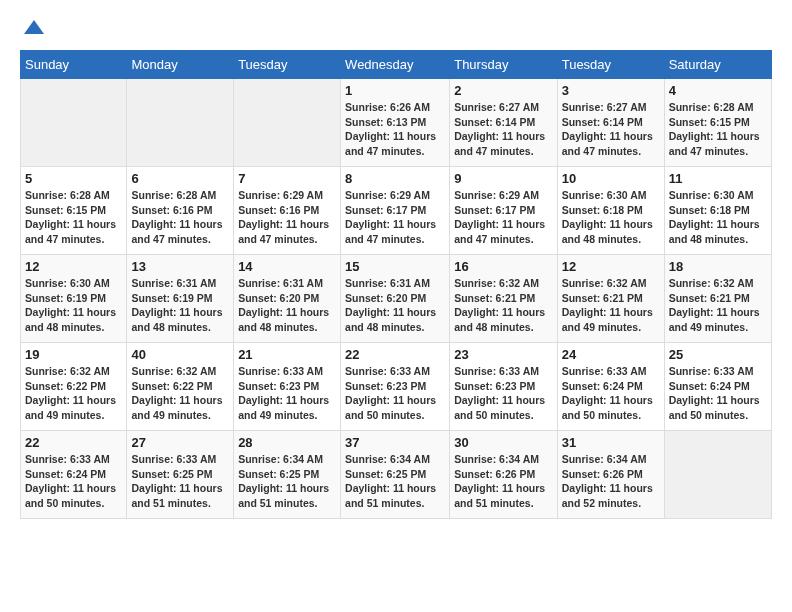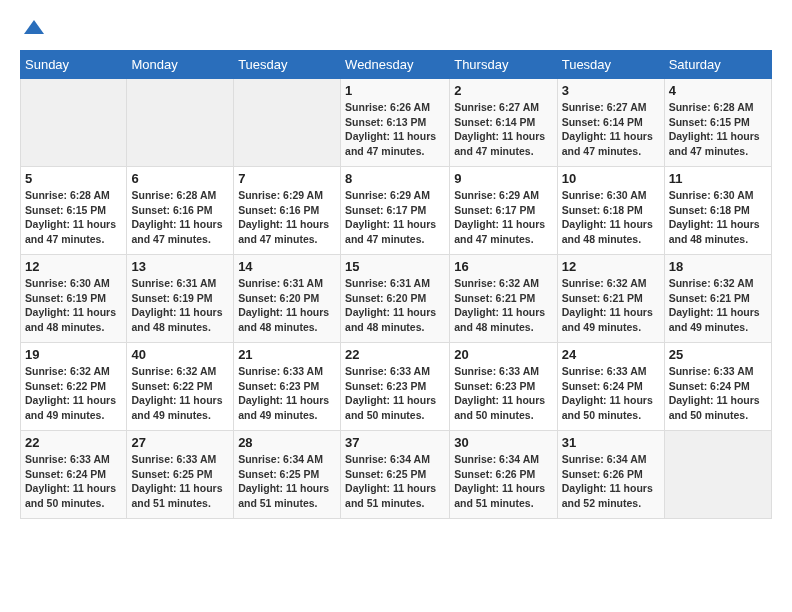--- a/index.html
+++ b/index.html
@@ -267,21 +267,21 @@
 Sunset: 6:23 PM
 Daylight: 11 hours and 49 minutes.</div>
           </td>
           <td>
             <span class="day-number">22</span>
             <div class="day-info" style="white-space: pre-line;">Sunrise: 6:33 AM
 Sunset: 6:23 PM
 Daylight: 11 hours and 50 minutes.</div>
           </td>
           <td>
-            <span class="day-number">20</span>
+            <span class="day-number">23</span>
             <div class="day-info" style="white-space: pre-line;">Sunrise: 6:33 AM
 Sunset: 6:23 PM
 Daylight: 11 hours and 50 minutes.</div>
           </td>
           <td>
             <span class="day-number">24</span>
             <div class="day-info" style="white-space: pre-line;">Sunrise: 6:33 AM
 Sunset: 6:24 PM
 Daylight: 11 hours and 50 minutes.</div>
           </td>

